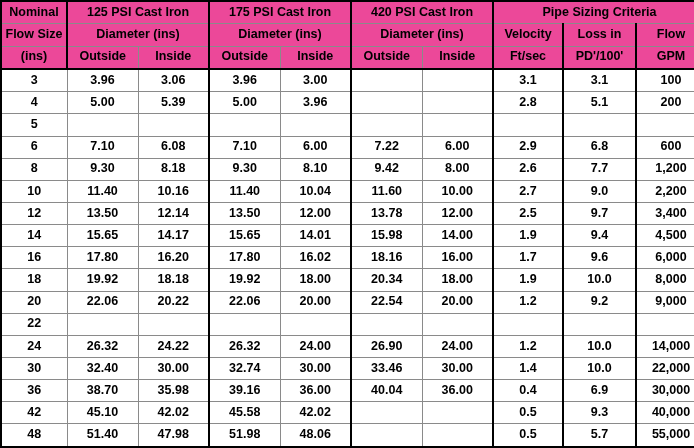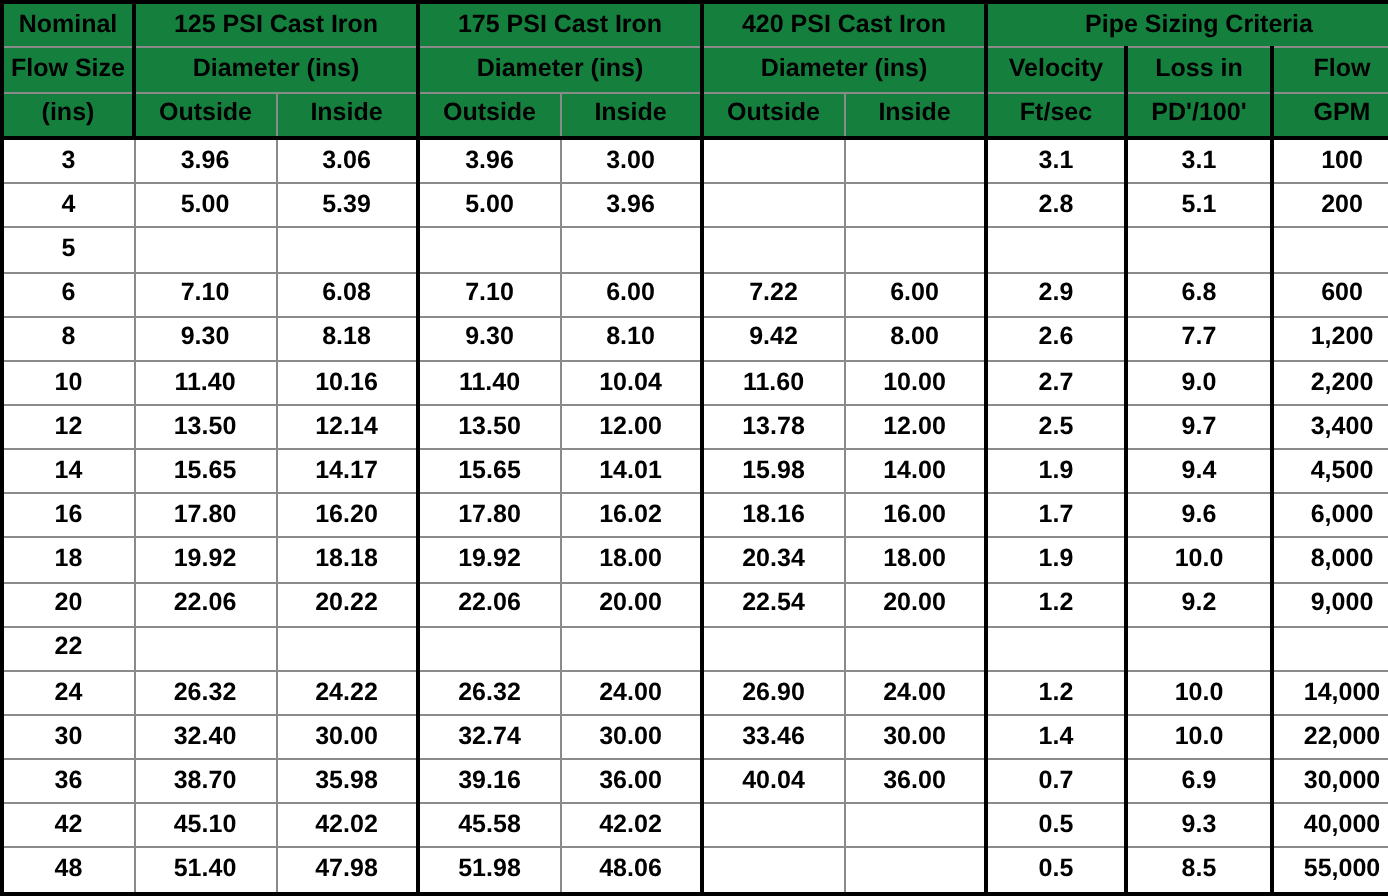--- a/index.html
+++ b/index.html
@@ -36,21 +36,21 @@
     font-size: 12.5px;
     color: #000000;
     font-weight: bold;
     box-sizing: border-box;
     line-height: 1.1;
     overflow: hidden;
     white-space: nowrap;
   }
   
   tr.hdr td {
-    background: #15803d;
+    background: #ec4899;
     font-weight: bold;
     font-size: 12.5px;
   }
   .grp-right {
     border-right: 2px solid #000000 !important;
   }
   .hdr-bottom {
     border-bottom: 2px solid #000000 !important;
   }
   
@@ -289,21 +289,21 @@
         <td class="flow">22,000</td>
       </tr>
       <tr>
         <td class="nom">36</td>
         <td class="num">38.70</td>
         <td class="num grp-right">35.98</td>
         <td class="num">39.16</td>
         <td class="num grp-right">36.00</td>
         <td class="num">40.04</td>
         <td class="num grp-right">36.00</td>
-        <td class="num grp-right">0.7</td>
+        <td class="num grp-right">0.4</td>
         <td class="num grp-right">6.9</td>
         <td class="flow">30,000</td>
       </tr>
       <tr>
         <td class="nom">42</td>
         <td class="num">45.10</td>
         <td class="num grp-right">42.02</td>
         <td class="num">45.58</td>
         <td class="num grp-right">42.02</td>
         <td class="num"></td>
@@ -314,18 +314,18 @@
       </tr>
       <tr>
         <td class="nom">48</td>
         <td class="num">51.40</td>
         <td class="num grp-right">47.98</td>
         <td class="num">51.98</td>
         <td class="num grp-right">48.06</td>
         <td class="num"></td>
         <td class="num grp-right"></td>
         <td class="num grp-right">0.5</td>
-        <td class="num grp-right">8.5</td>
+        <td class="num grp-right">5.7</td>
         <td class="flow">55,000</td>
       </tr>
     </tbody>
   </table>
 </div>
 
 </body></html>

